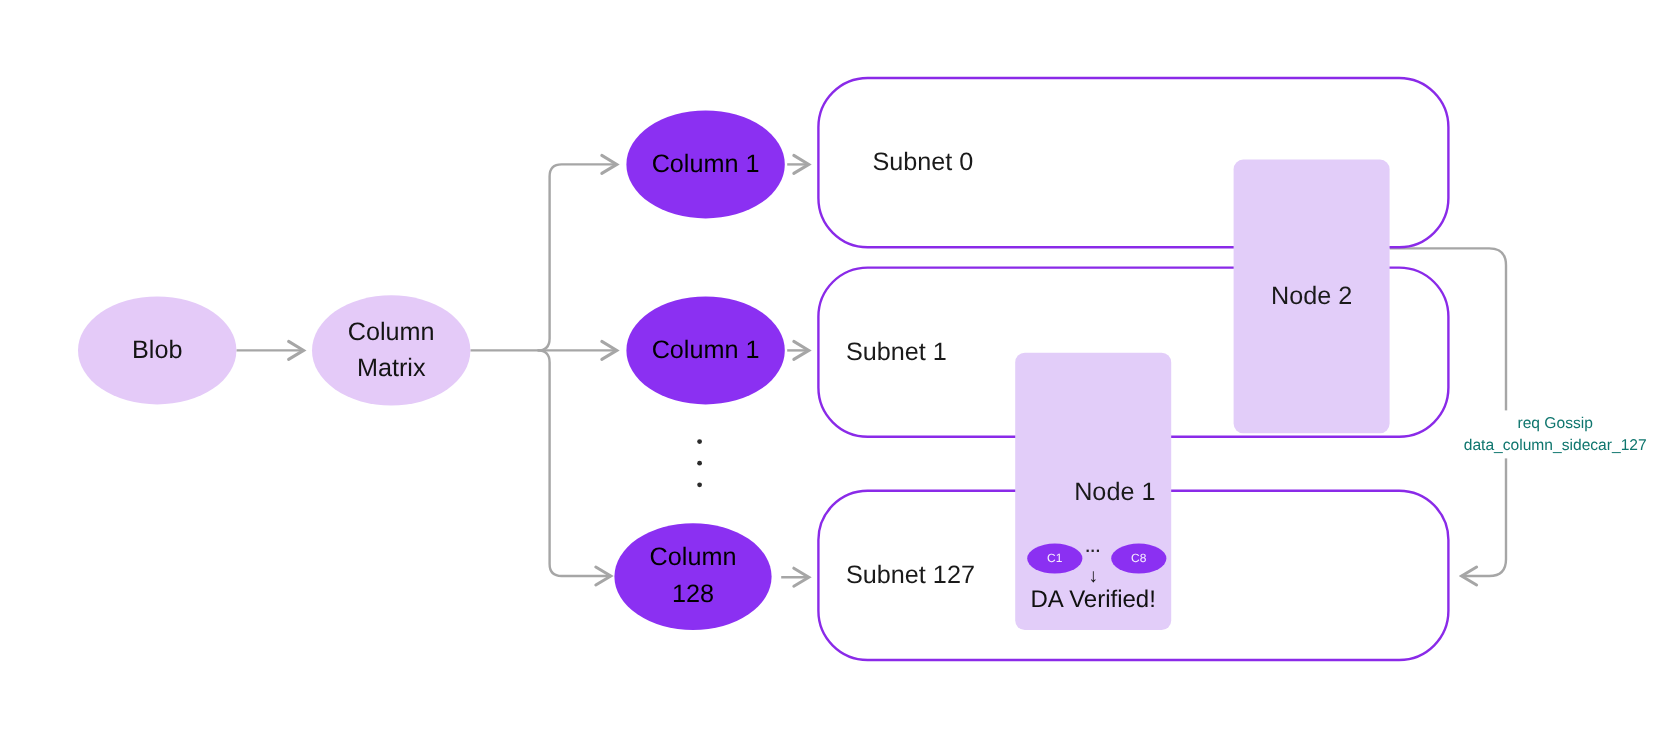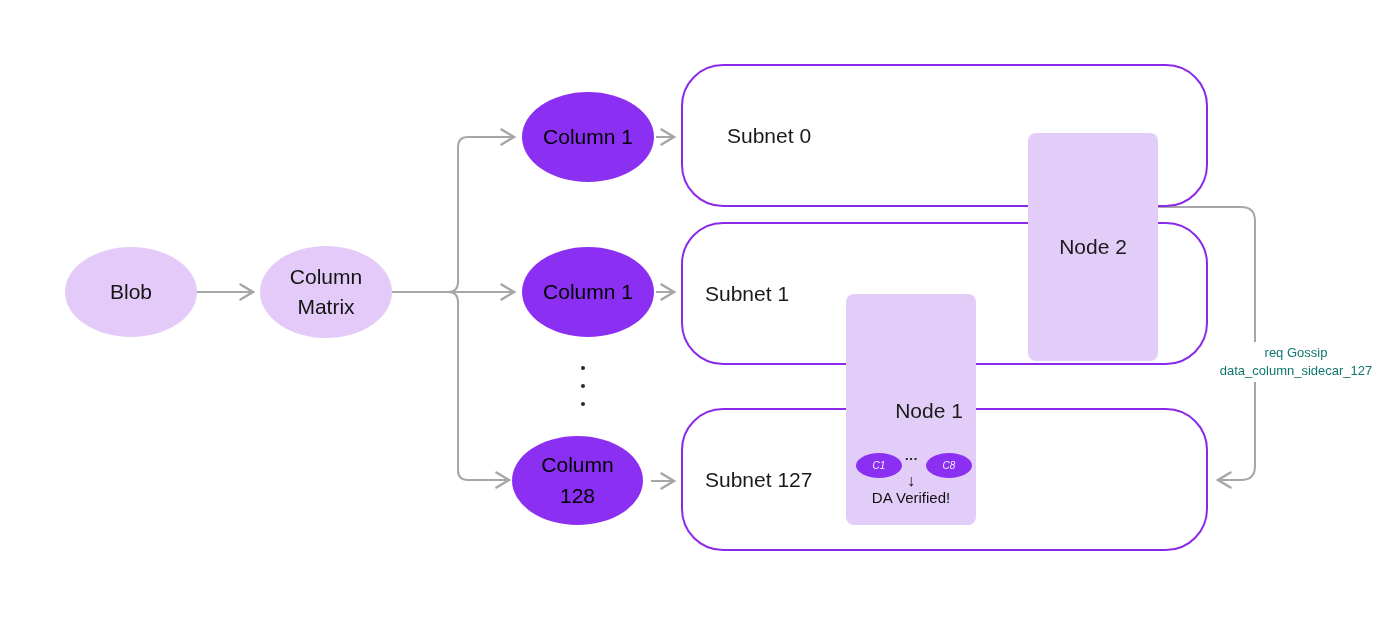--- a/index.html
+++ b/index.html
@@ -45,30 +45,30 @@
   .subnet0{top:64px;padding-left:22px;} .subnet1{top:222px;} .subnet127{top:408px;}
 
   
   .noderect{
     position:absolute;background:#E2CDF9;border-radius:8px;
   }
   .node2{left:1028px;top:93px;width:130px;height:228px;
     display:flex;align-items:center;justify-content:center;font-size:21px;margin-top:40px;}
   .node1{left:846px;top:294px;width:130px;height:231px;font-size:21px;}
   .node1 .n1label{position:absolute;left:0;right:0;top:105px;text-align:center;padding-left:36px;}
-  .cellrow{position:absolute;left:0;right:0;top:159px;height:25px;font-style:italic;}
+  .cellrow{position:absolute;left:0;right:0;top:159px;height:25px;}
   .cell{
     position:absolute;width:46px;height:25px;border-radius:50%;
     background:#8B30F2;color:#F7EEFE;font-size:10px;
     display:flex;align-items:center;justify-content:center;
   }
   .cellA{left:10px;} .cellB{left:80px;}
   .cdots{position:absolute;left:52px;width:26px;top:-2px;text-align:center;font-size:13px;font-weight:bold;color:#222;}
   .n1down{position:absolute;left:0;right:0;top:178px;text-align:center;font-size:16px;color:#111;}
-  .n1status{position:absolute;left:0;right:0;top:195px;text-align:center;font-size:15px;color:#111;}
+  .n1status{position:absolute;left:0;right:0;top:195px;text-align:center;font-size:20px;color:#111;}
 
   
   .gossip{
     position:absolute;left:1206px;top:326px;width:180px;
     background:#ffffff;text-align:center;
     font-size:13px;line-height:18px;color:#0f766e;
     padding:2px 0;
     margin-top:16px;
   }
 </style>

